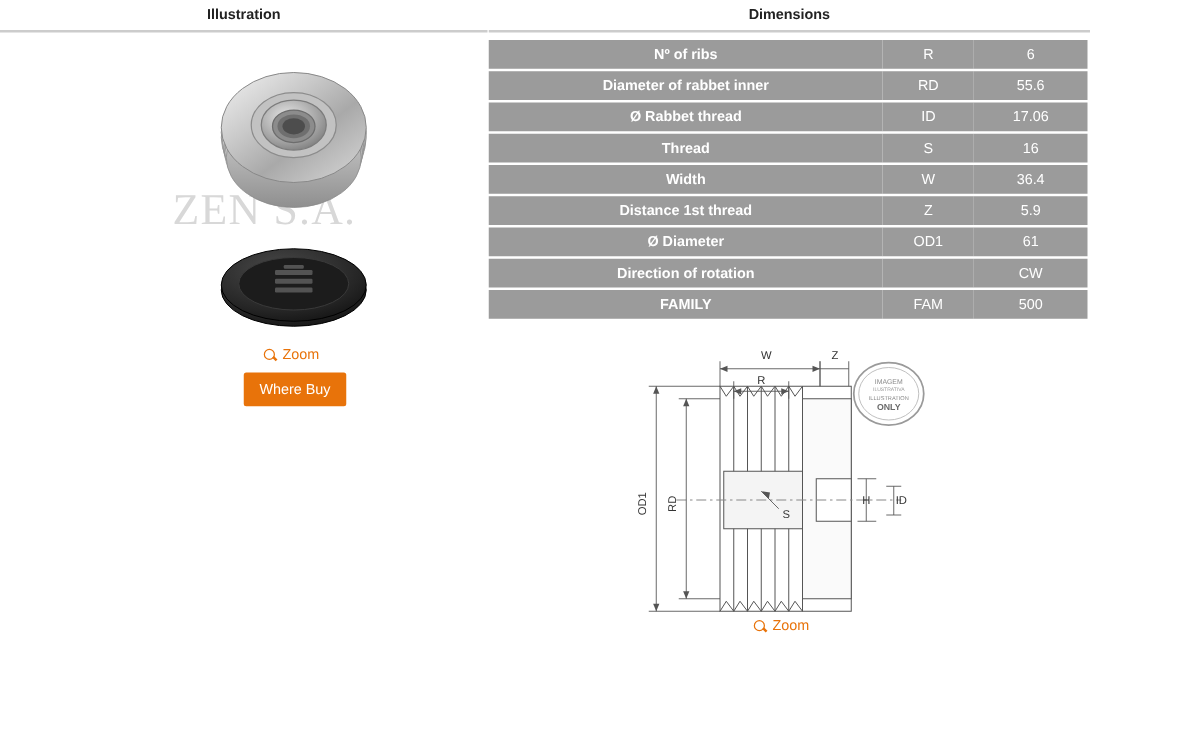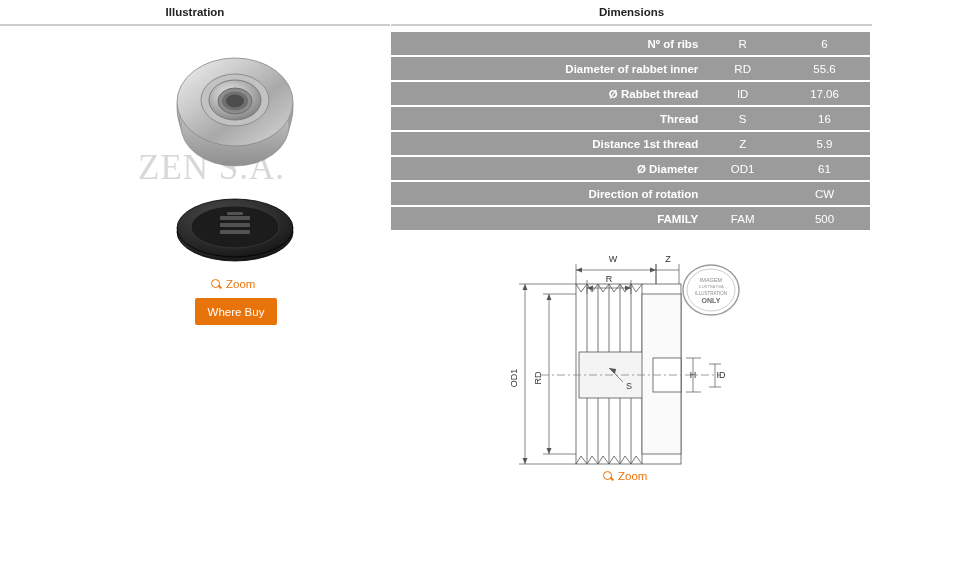--- a/index.html
+++ b/index.html
@@ -141,21 +141,21 @@
     padding-left: 0;
   }
   .dims-table td {
     height: 23px;
     font-size: 11.5px;
     color: #ffffff;
     background: #9b9b9b;
     padding: 0 8px;
   }
   .dims-table td.label {
-    text-align: right;
+    text-align: center;
     font-weight: bold;
     width: 312px;
   }
   .dims-table td.code {
     text-align: center;
     width: 72px;
   }
   .dims-table td.value {
     text-align: center;
     width: 90px;
@@ -309,20 +309,25 @@
           <td class="label">Ø Rabbet thread</td>
           <td class="code">ID</td>
           <td class="value">17.06</td>
         </tr>
         <tr>
           <td class="label">Thread</td>
           <td class="code">S</td>
           <td class="value">16</td>
         </tr>
         <tr>
+          <td class="label">Width</td>
+          <td class="code">W</td>
+          <td class="value">36.4</td>
+        </tr>
+        <tr>
           <td class="label">Distance 1st thread</td>
           <td class="code">Z</td>
           <td class="value">5.9</td>
         </tr>
         <tr>
           <td class="label">Ø Diameter</td>
           <td class="code">OD1</td>
           <td class="value">61</td>
         </tr>
         <tr class="empty-code">

